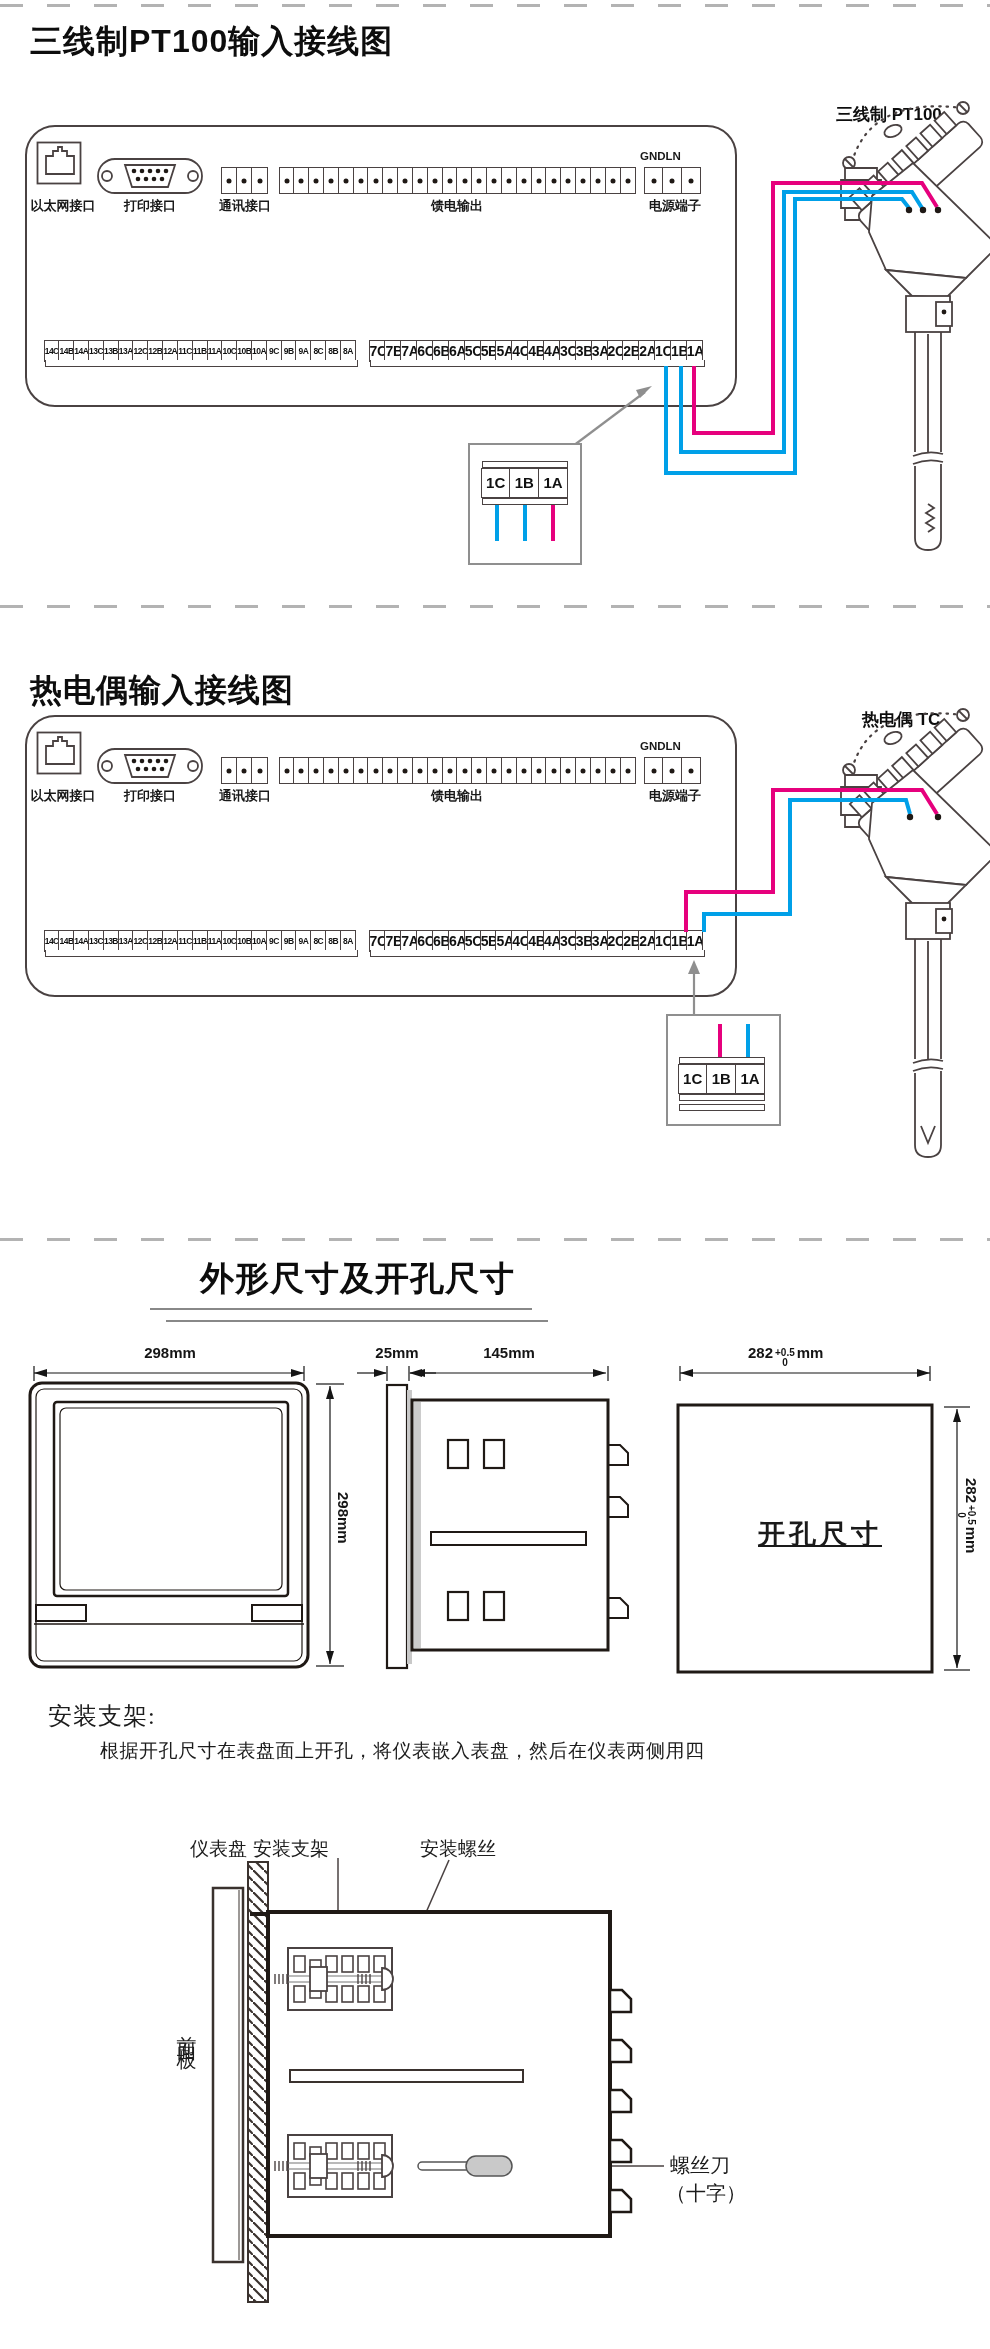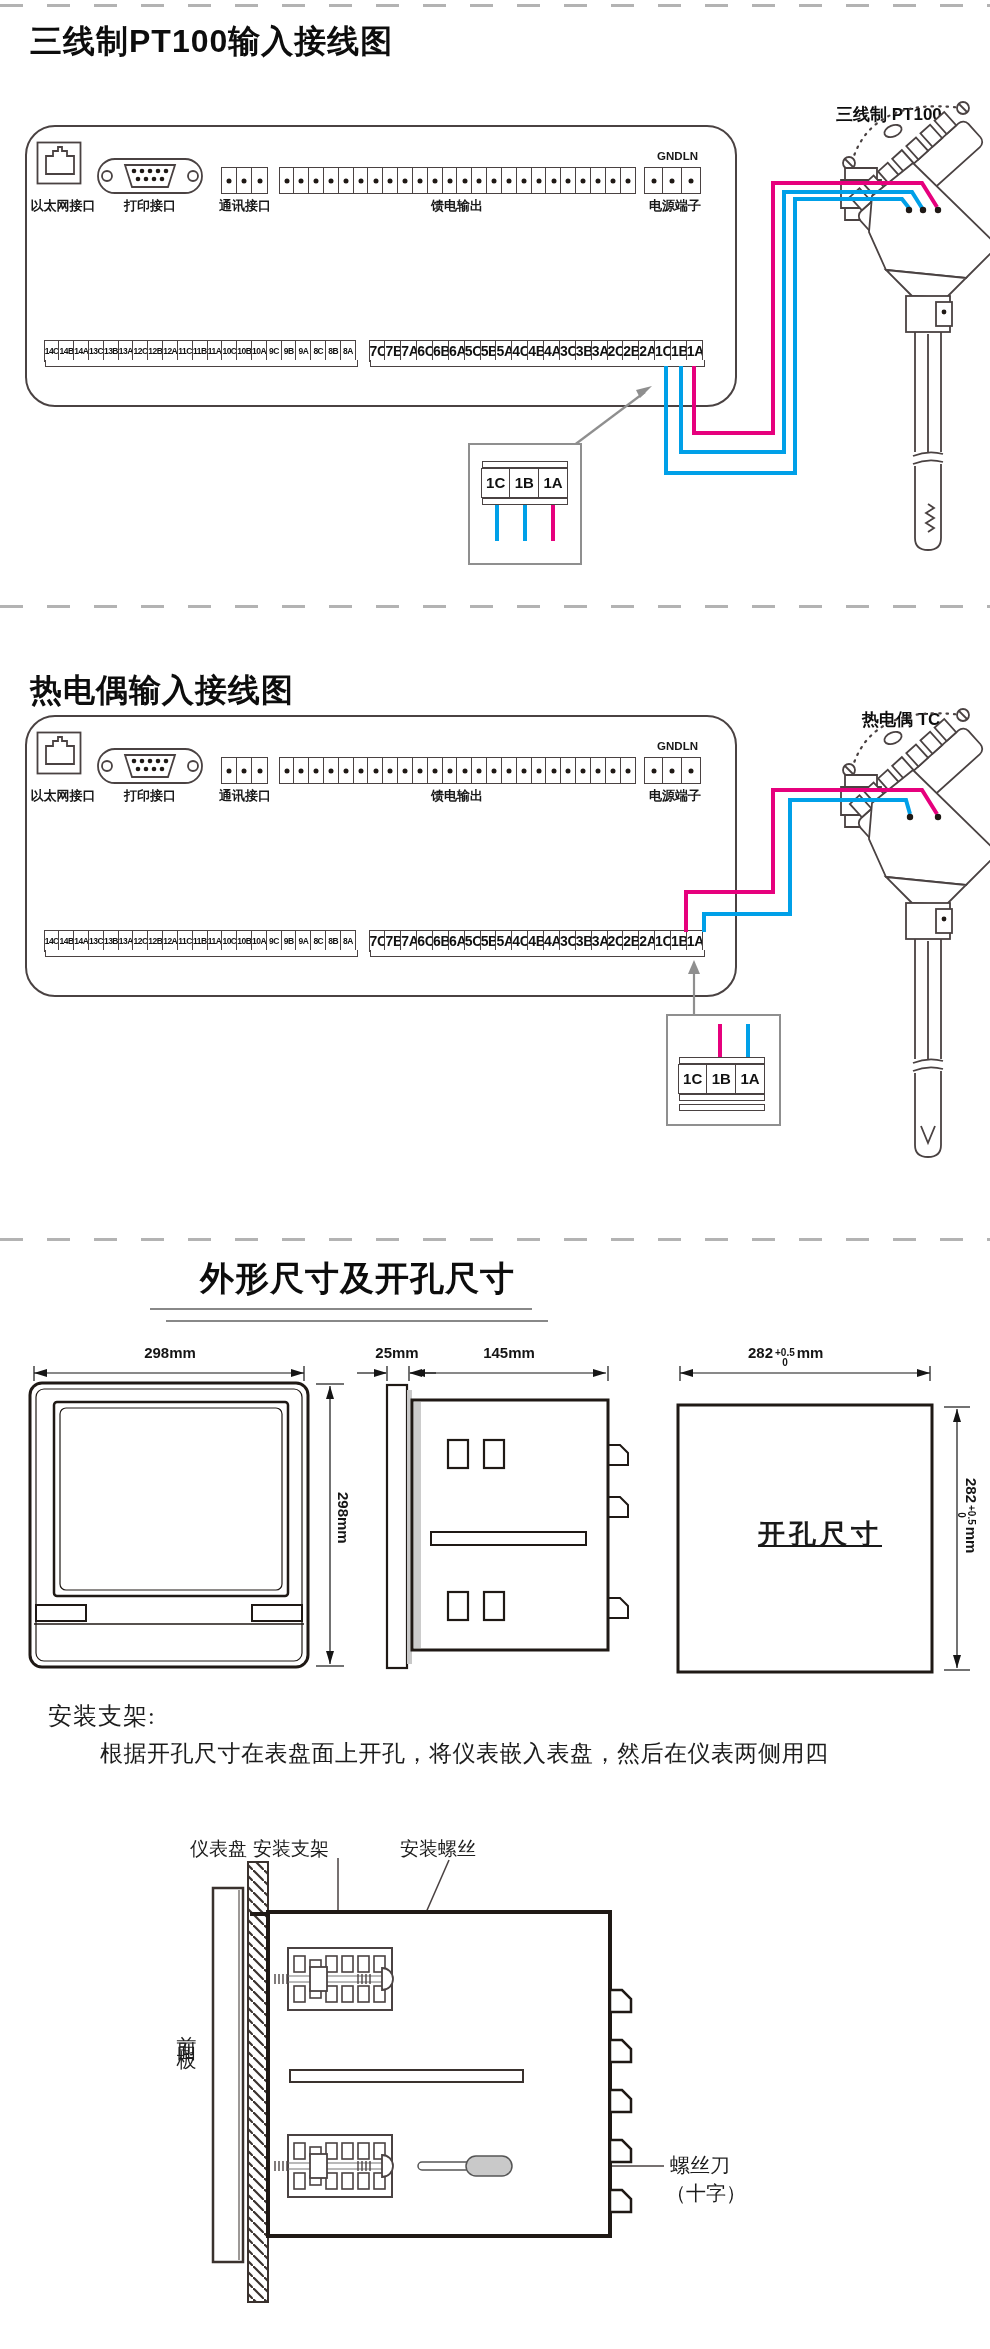--- a/index.html
+++ b/index.html
@@ -3,21 +3,21 @@
 <meta charset="utf-8">
 <style>
   html,body{margin:0;padding:0;background:#fff;}
   .page{position:relative;width:990px;height:2349px;background:#fff;overflow:hidden;
         font-family:"Liberation Sans",sans-serif;color:#111;}
   .dash{position:absolute;left:0;width:990px;height:3px;
         background:repeating-linear-gradient(90deg,#b3b3b3 0 23px,transparent 23px 47px);}
   .sec-title{position:absolute;font-size:32px;font-weight:bold;color:#0d0d0d;letter-spacing:1px;white-space:nowrap;}
   .panel{position:absolute;left:25px;width:708px;height:278px;border:2.2px solid #4a4242;border-radius:30px;background:#fff;}
   .port-label{position:absolute;font-size:13px;font-weight:bold;text-align:center;white-space:nowrap;color:#181818;}
-  .pin-row{position:absolute;display:flex;justify-content:flex-end;font-size:11.5px;font-weight:bold;color:#181818;}
+  .pin-row{position:absolute;display:flex;justify-content:flex-start;font-size:11.5px;font-weight:bold;color:#181818;}
   .tblock{position:absolute;display:flex;}
   .tcell{flex:1;height:25px;border:1.5px solid #4a4242;margin-left:-1.5px;position:relative;background:#fff;}
   .tcell::after{content:'';position:absolute;width:5px;height:5px;border-radius:50%;background:#1f1915;left:50%;top:50%;transform:translate(-50%,-50%);}
   .strip{position:absolute;display:flex;}
   .strip .cell{flex:1;height:20px;border:1.4px solid #4a4242;margin-left:-1.4px;background:#fff;
                font-weight:bold;text-align:center;line-height:20px;white-space:nowrap;overflow:hidden;}
   .strip.small .cell{font-size:8.5px;letter-spacing:-0.5px;text-align:center;}
   .strip.big .cell{font-size:14px;letter-spacing:-0.3px;}
   .strip-base{position:absolute;height:6px;border:1.4px solid #4a4242;border-top:none;background:#fff;}
   .sensor-label{position:absolute;font-size:17px;font-weight:bold;white-space:nowrap;color:#0d0d0d;}
@@ -29,21 +29,21 @@
                   font-size:15px;font-weight:bold;text-align:center;line-height:28px;}
   .stub{position:absolute;width:4px;}
   .stub.hot{background:var(--hot);}
   .stub.cold{background:var(--cold);}
   .dim-text{position:absolute;font-size:15px;font-weight:bold;text-align:center;white-space:nowrap;color:#151515;}
   .rot90{transform:rotate(90deg);transform-origin:left top;}
   .tol{display:inline-flex;flex-direction:column;font-size:10px;line-height:10px;vertical-align:2px;margin:0 2px;}
   .serif{font-family:"Liberation Serif",serif;}
   .cut-label{position:absolute;font-size:27px;font-weight:bold;text-align:center;letter-spacing:4px;color:#1a1a1a;}
   .install-h{position:absolute;font-size:24px;color:#1c1c1c;letter-spacing:1px;}
-  .install-p{position:absolute;font-size:23px;color:#1c1c1c;letter-spacing:0.5px;white-space:nowrap;}
+  .install-p{position:absolute;font-size:19px;color:#1c1c1c;letter-spacing:0.5px;white-space:nowrap;}
   .dlabel{position:absolute;font-size:19px;color:#1c1c1c;white-space:nowrap;}
   .vlabel{position:absolute;font-size:20px;color:#1c1c1c;writing-mode:vertical-rl;text-orientation:upright;letter-spacing:7px;}
   svg{position:absolute;overflow:visible;}
   .ln{stroke:#4a4242;stroke-width:1.8;fill:#fff;}
   .lnf{stroke:#4a4242;stroke-width:1.8;fill:none;}
   .wire{fill:none;stroke-width:4;}
   .wh{stroke:var(--hot);}
   .wc{stroke:var(--cold);}
   .grey{stroke:#8f8f8f;stroke-width:2.2;fill:none;}
   .dk{stroke:#1f1915;fill:none;}
@@ -491,21 +491,21 @@
         <span>0</span>
       </span><span>mm</span></div>
 
   <div class="cut-label serif" style="left:678px;top:1516px;width:284px;text-decoration:underline;">开孔尺寸</div>
 
   <div class="install-h serif" style="left:48px;top:1700px;">安装支架:</div>
   <div class="install-p serif" style="left:100px;top:1738px;">根据开孔尺寸在表盘面上开孔，将仪表嵌入表盘，然后在仪表两侧用四</div>
 
   <div class="dlabel serif" style="left:190px;top:1836px;">仪表盘</div>
   <div class="dlabel serif" style="left:253px;top:1836px;">安装支架</div>
-  <div class="dlabel serif" style="left:400px;top:1836px;">安装螺丝</div>
+  <div class="dlabel serif" style="left:420px;top:1836px;">安装螺丝</div>
   <div class="vlabel serif" style="left:174px;top:2020px;">前面板</div>
   <div class="dlabel serif" style="left:670px;top:2152px;font-size:20px;">螺丝刀</div>
   <div class="dlabel serif" style="left:666px;top:2180px;font-size:20px;">（十字）</div>
 
   <svg style="left:0;top:1855px;" width="990" height="460" viewBox="0 1855 990 460">
     <defs>
       <pattern id="hatch" patternUnits="userSpaceOnUse" width="11" height="11">
         <path d="M0,0 L11,11" stroke="#3a322e" stroke-width="2.2"></path>
       </pattern>
     </defs>

